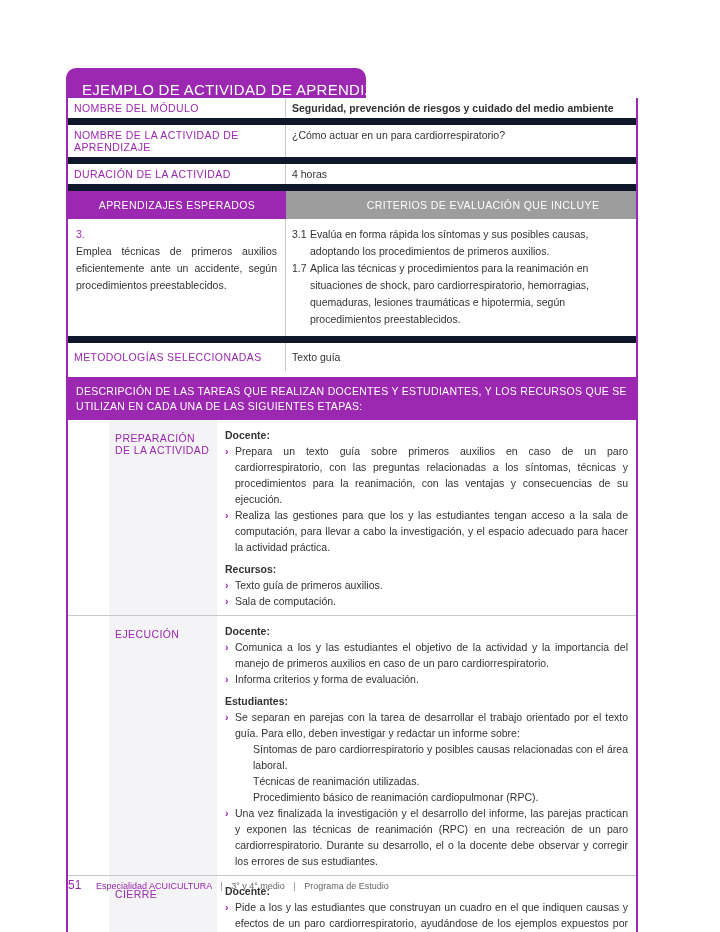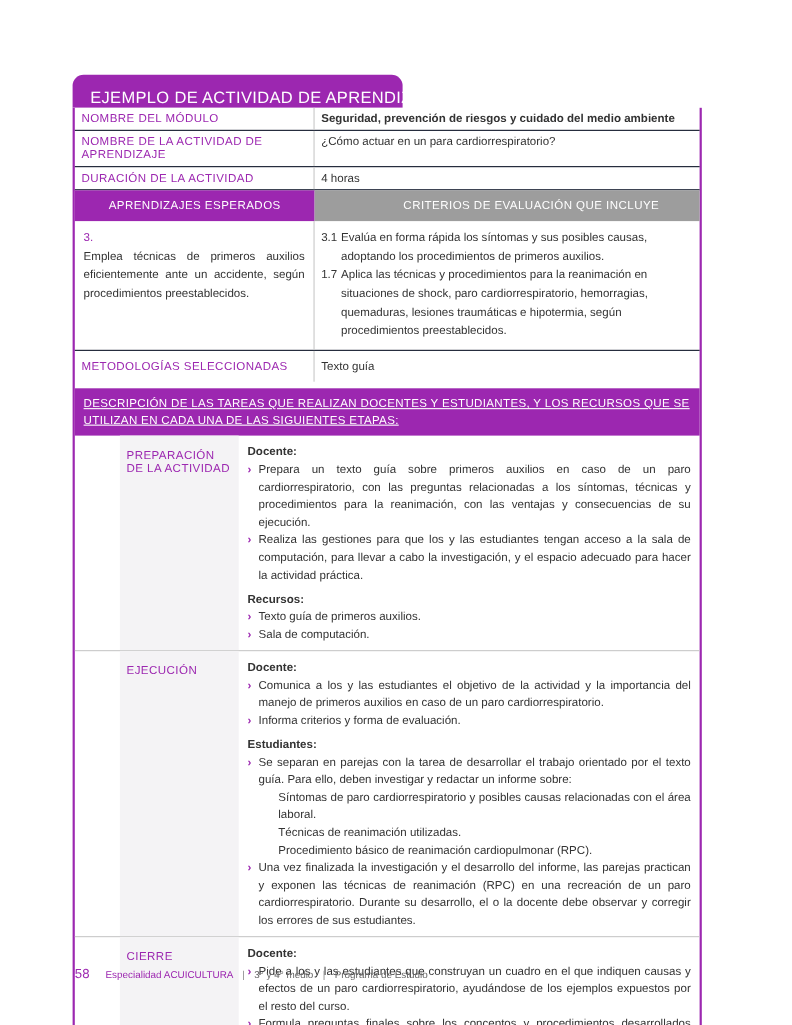--- a/index.html
+++ b/index.html
@@ -13,42 +13,42 @@
     padding: 13px 0 0 16px; white-space: nowrap;
     font-family: "Liberation Sans", sans-serif;
   }
 
   .frame {
     position: absolute; left: 66px; top: 98px; width: 572px;
     border: 2px solid #9c27b0; border-top: none;
     background: #fff;
   }
 
-  .row { display: flex; border-bottom: 1px solid #0f172a; }
+  .row { display: flex; border-bottom: 7px solid #0f172a; }
   .row:last-child { border-bottom: none; }
   .cell-l { width: 218px; border-right: 1px solid #c8c8c8; padding: 4px 6px; }
   .cell-r { flex: 1; padding: 4px 6px; }
 
   .label { color: #9c27b0; font-size: 10.5px; letter-spacing: 0.4px; text-transform: uppercase; font-family: "Liberation Sans", sans-serif; }
   .val { font-size: 10.5px; color: #333; font-family: "Liberation Sans", sans-serif; }
   .val.bold { font-weight: bold; }
 
   .hdr-row { display: flex; height: 28px; }
   .hdr-l { width: 218px; background: #9c27b0; color: #fff; font-size: 10.5px; text-align: center; padding-top: 8px; letter-spacing: 0.4px; font-family: "Liberation Sans", sans-serif; }
   .hdr-r { flex: 1; background: #9d9d9d; color: #fff; font-size: 10.5px; text-align: center; padding-top: 8px; letter-spacing: 0.4px; font-family: "Liberation Sans", sans-serif; padding-left: 44px; }
 
   .aprend { font-size: 10.5px; line-height: 17px; color: #333; font-family: "Liberation Sans", sans-serif; text-align: justify; }
   .aprend .num { color: #9c27b0; }
 
   .crit { font-size: 10.5px; line-height: 17px; color: #333; font-family: "Liberation Sans", sans-serif; }
   .crit-item { display: flex; }
   .crit-item .n { width: 18px; flex-shrink: 0; }
   .crit-item .t { flex: 1; }
 
-  .desc-hdr { background: #9c27b0; color: #fff; font-size: 10.5px; line-height: 15px; padding: 7px 8px 6px 8px; letter-spacing: 0.3px; font-family: "Liberation Sans", sans-serif; margin-top: 6px; text-decoration: underline; }
+  .desc-hdr { background: #9c27b0; color: #fff; font-size: 10.5px; line-height: 15px; padding: 7px 8px 6px 8px; letter-spacing: 0.3px; font-family: "Liberation Sans", sans-serif; margin-top: 6px; }
 
   .stage { display: flex; border-bottom: 1px solid #c8c8c8; }
   .stage:last-child { border-bottom: none; }
   .stage-l { width: 108px; background: #f4f3f5; padding: 12px 6px; margin-left: 41px; }
   .stage-r { flex: 1; padding: 7px 8px 6px 8px; font-family: "Liberation Sans", sans-serif; font-size: 10.5px; line-height: 16px; color: #333; }
   .stage-r .sub { font-weight: bold; color: #333; margin-top: 0; }
   .stage-r .sub.gap { margin-top: 6px; }
   .stage-r ul { list-style: none; }
   .stage-r li { position: relative; padding-left: 10px; text-align: justify; }
   .stage-r li::before { content: "›"; position: absolute; left: 0; top: 0; color: #9c27b0; font-weight: bold; }
@@ -152,19 +152,19 @@
       <ul>
         <li>Pide a los y las estudiantes que construyan un cuadro en el que indiquen causas y efectos de un paro cardiorrespiratorio, ayudándose de los ejemplos expuestos por el resto del curso.</li>
         <li>Formula preguntas finales sobre los conceptos y procedimientos desarrollados durante la clase, retroalimentando las respuestas y comentarios de los y las estudiantes.</li>
       </ul>
     </div>
   </div>
 
 </div>
 
 <div class="footer">
-  <span class="pg">58</span>
+  <span class="pg">51</span>
   <span class="spec">Especialidad ACUICULTURA</span>
   <span class="sep">|</span>
   <span>3° y 4° medio</span>
   <span class="sep">|</span>
   <span>Programa de Estudio</span>
 </div>
 
 </body></html>

